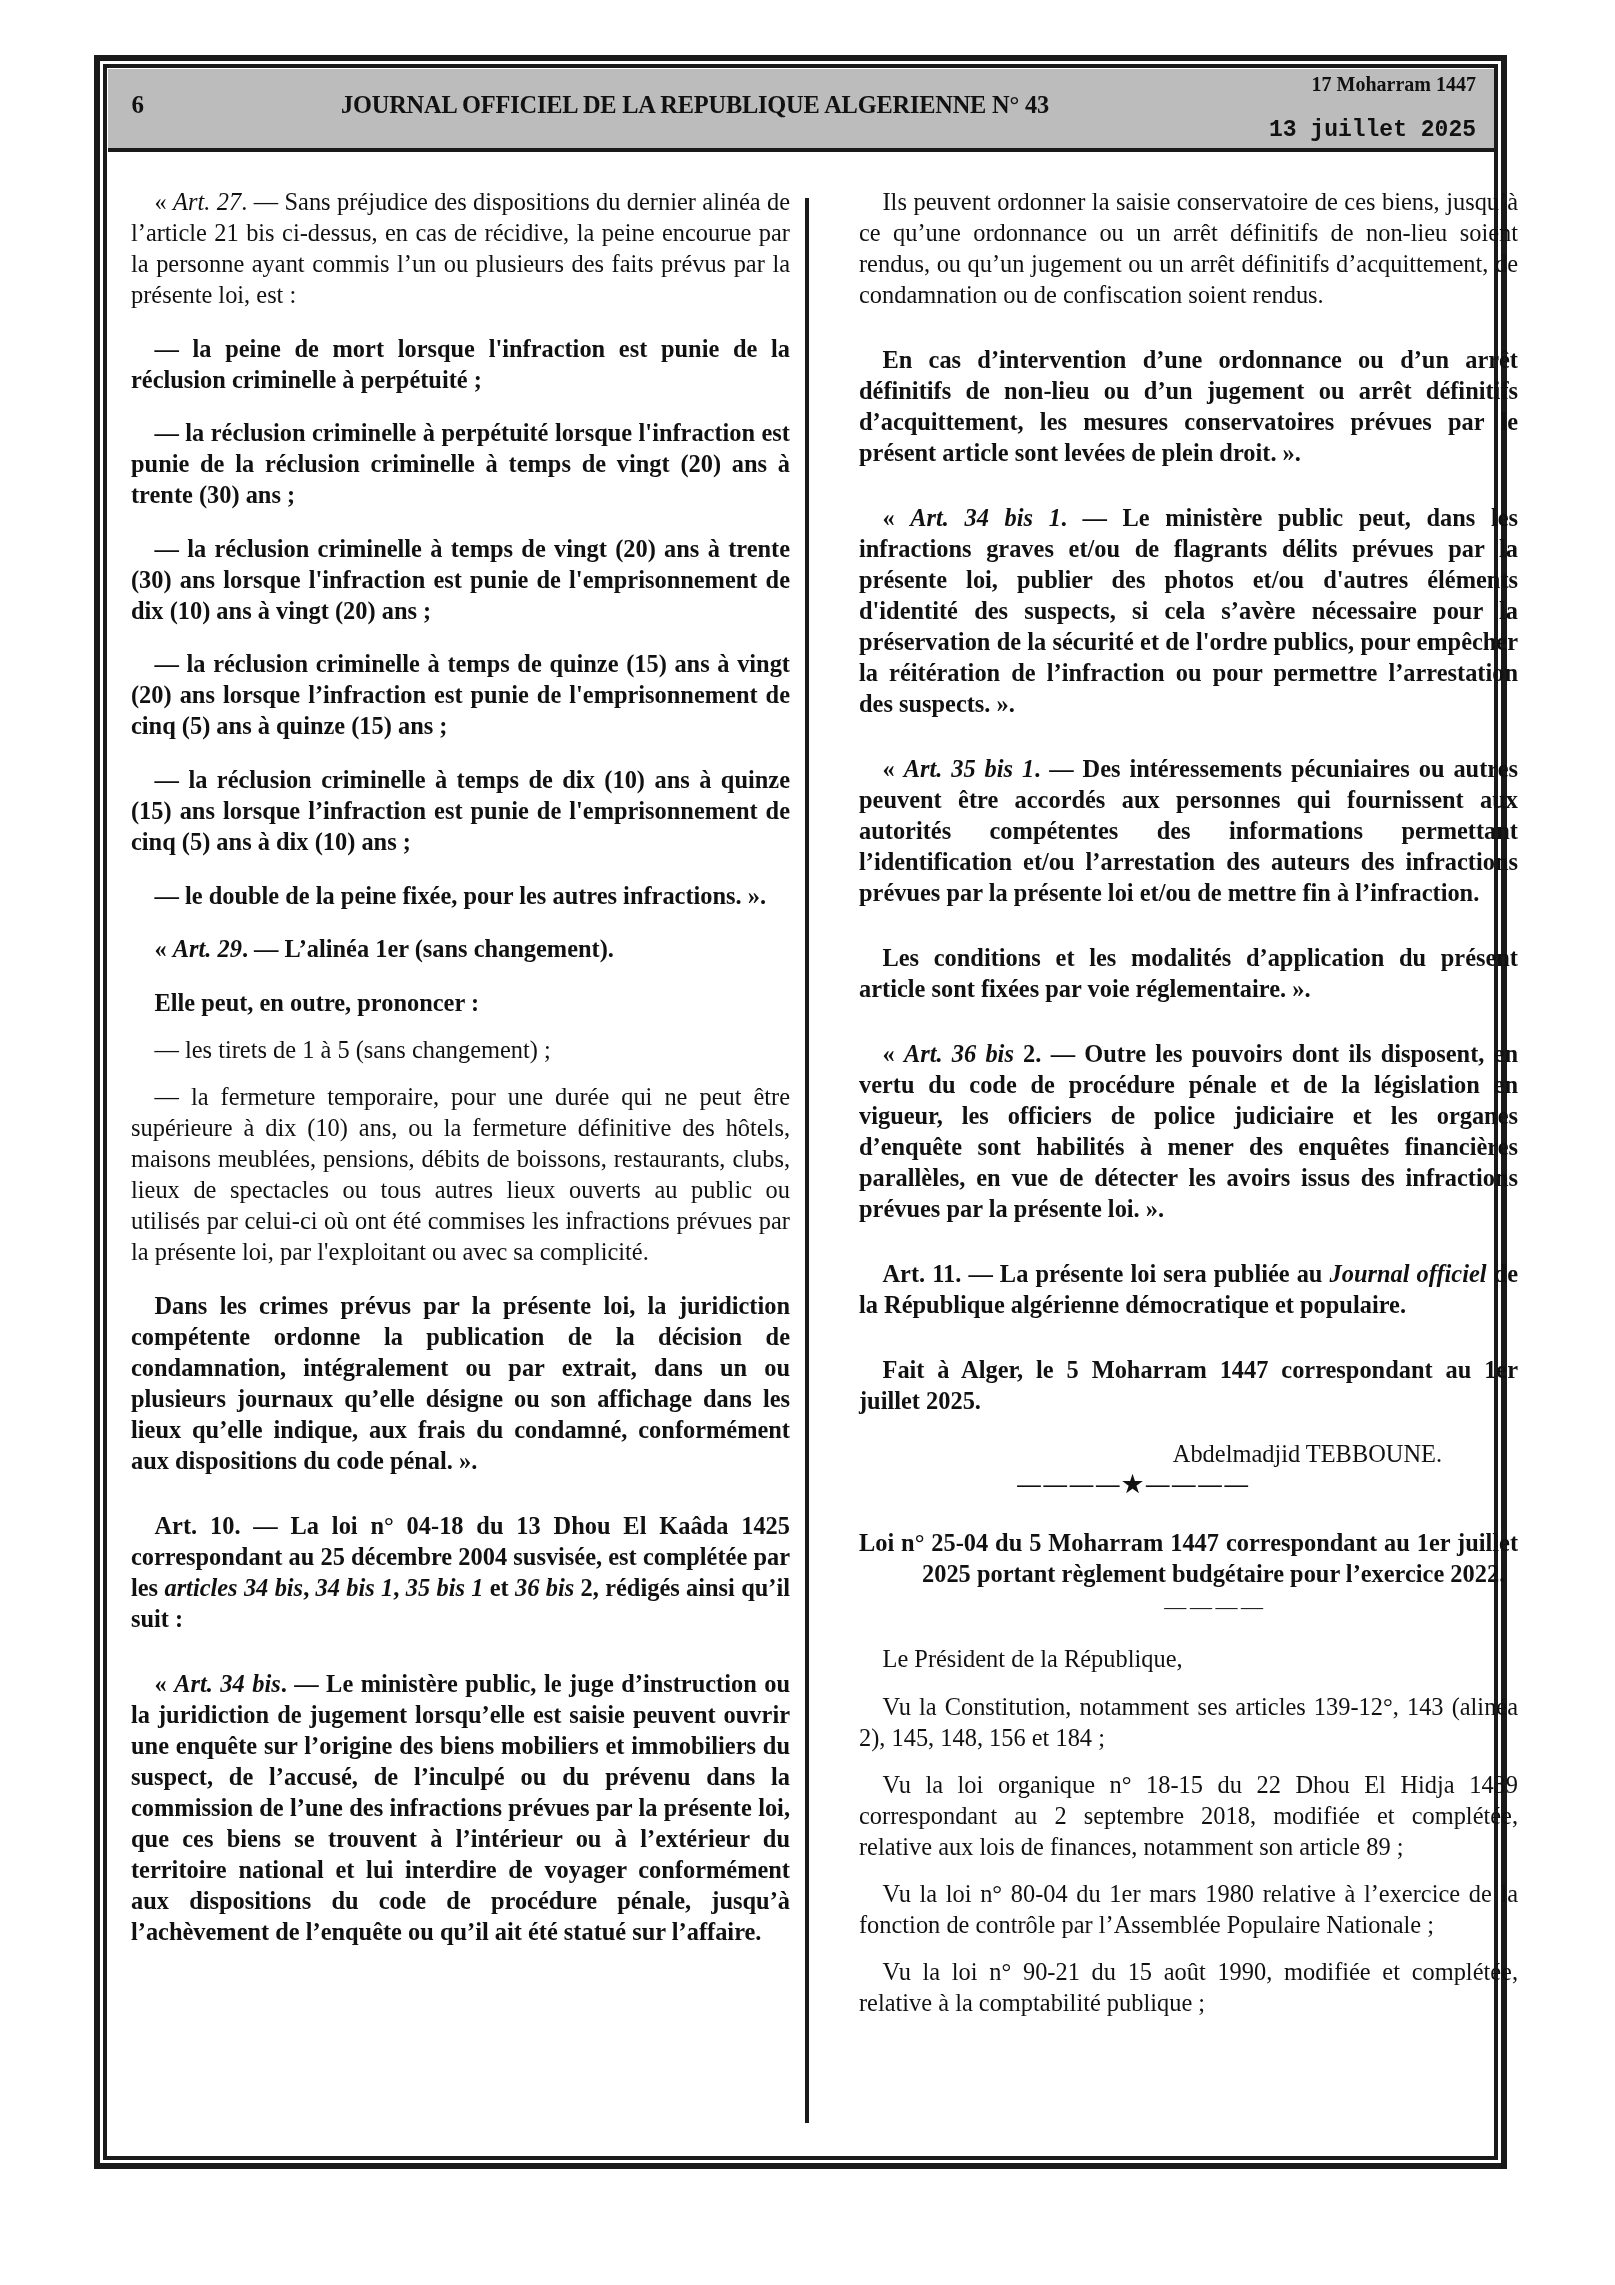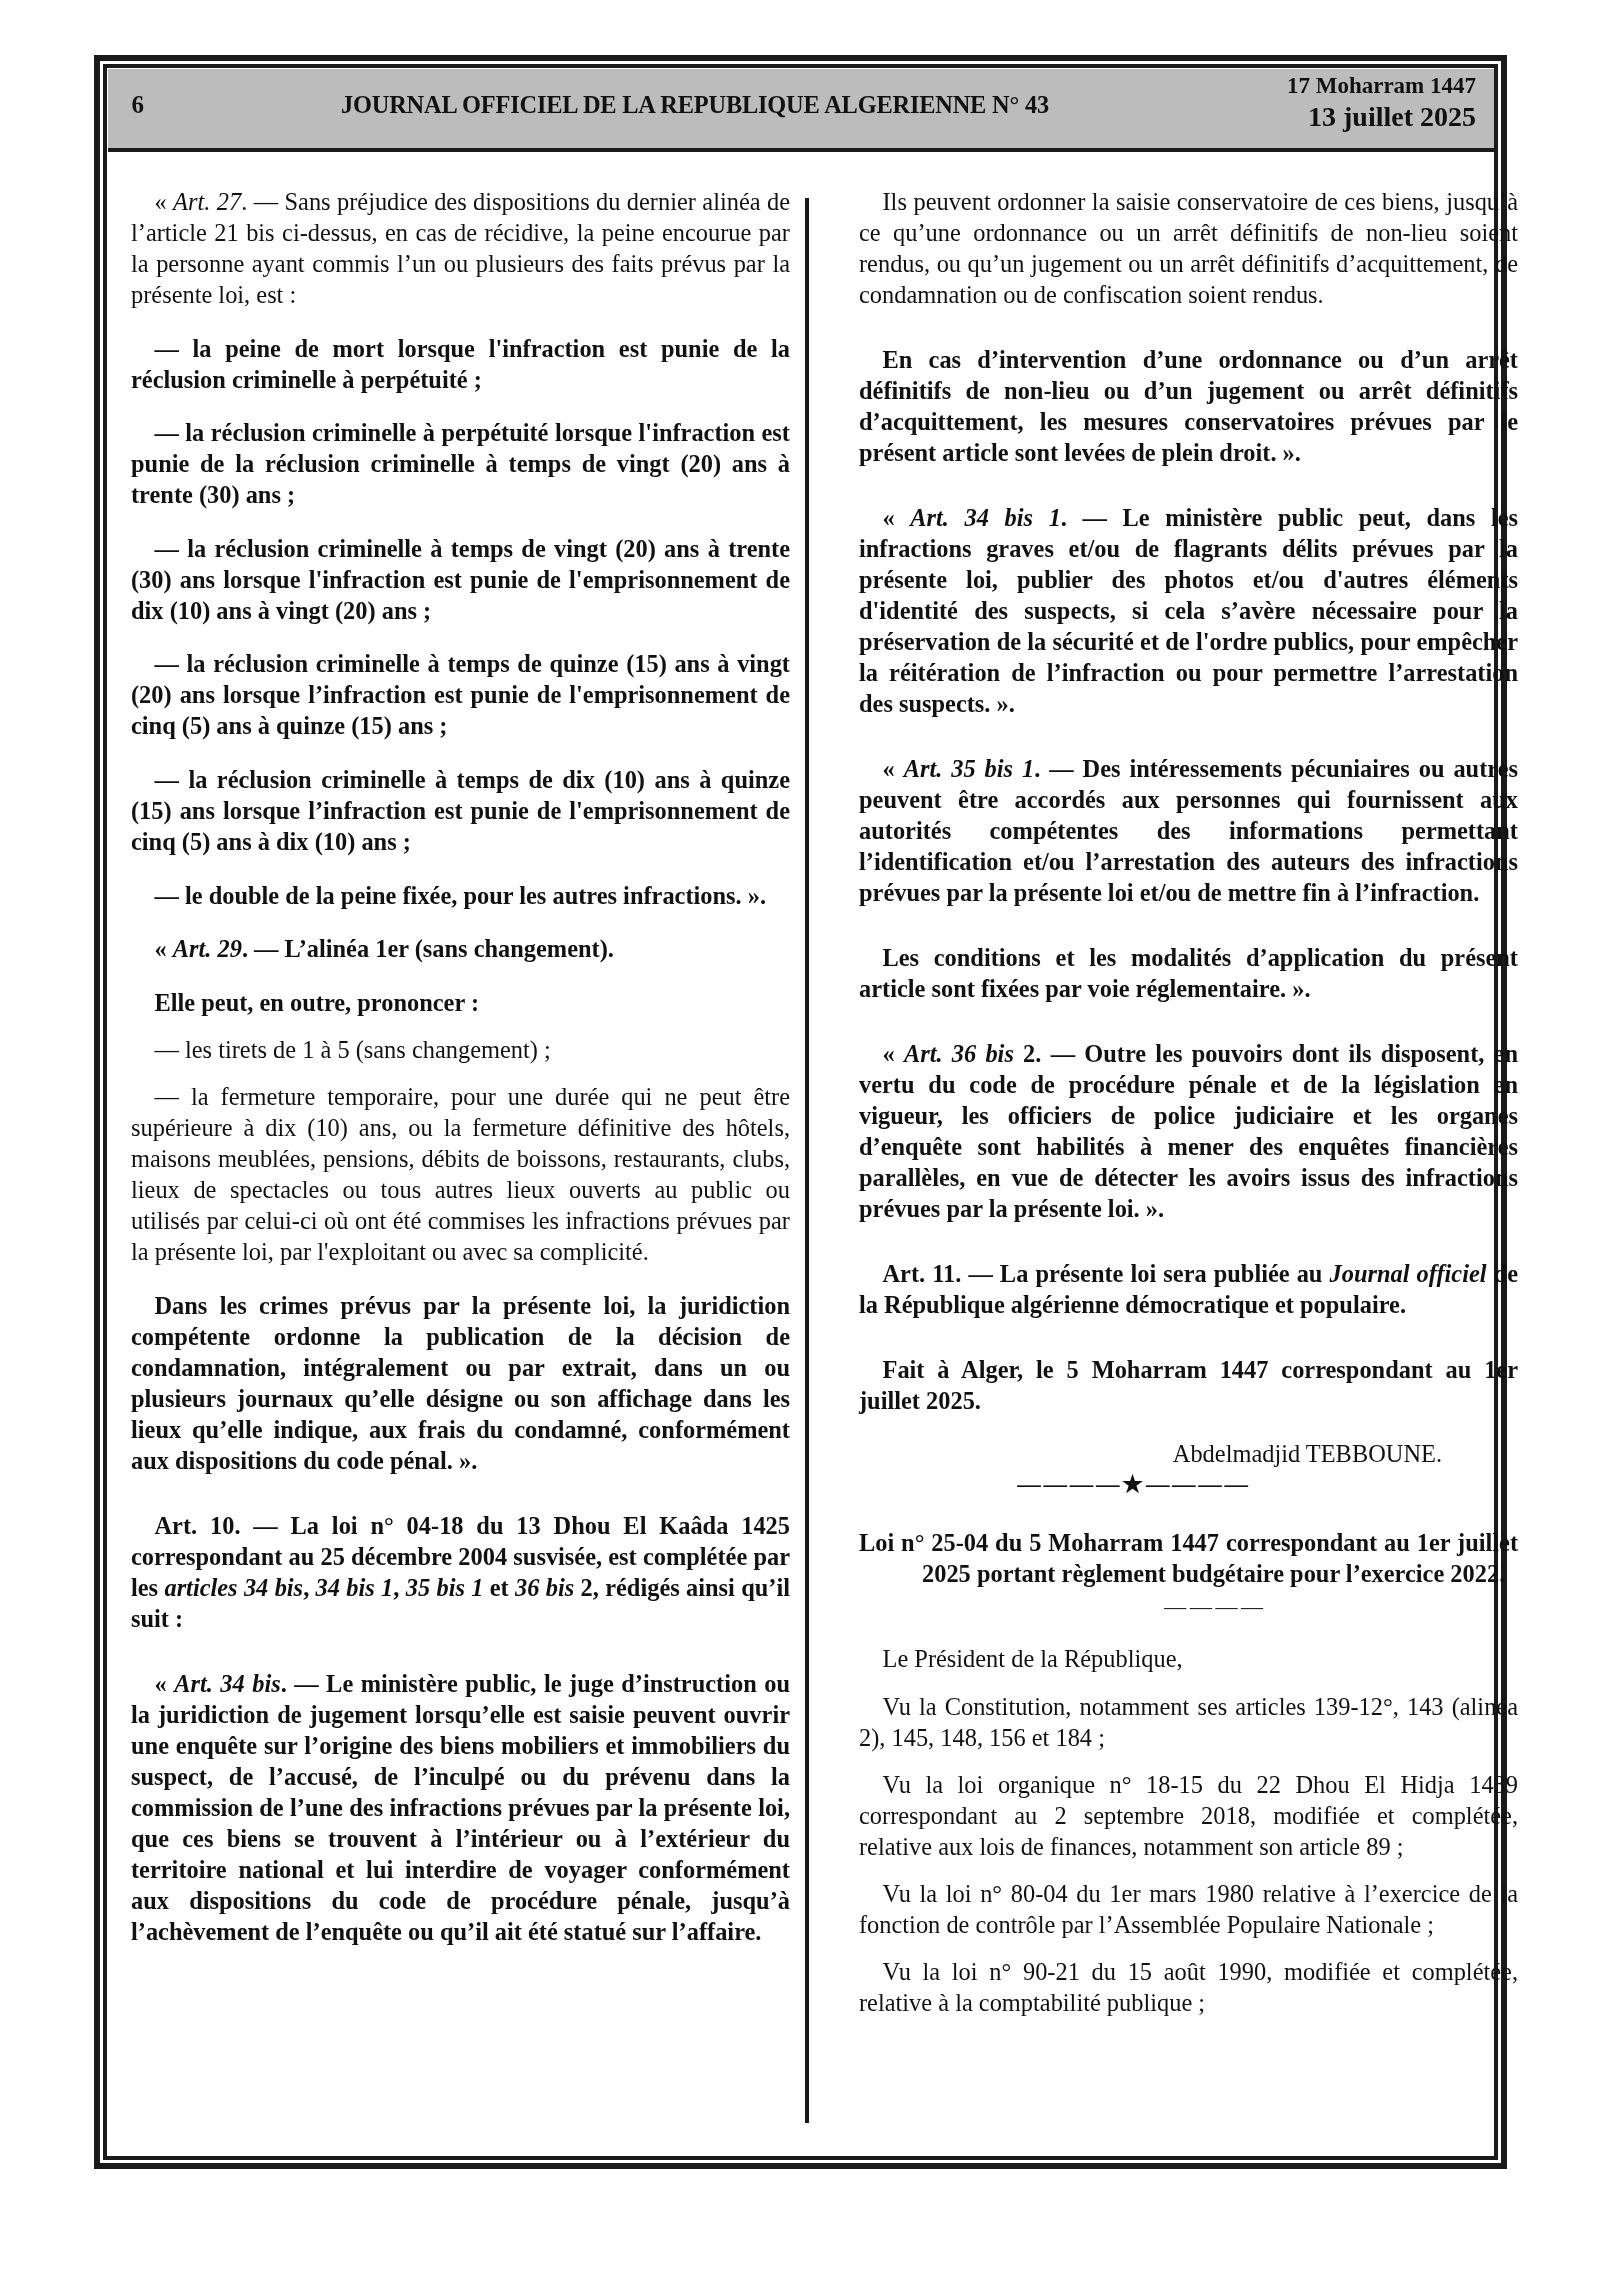--- a/index.html
+++ b/index.html
@@ -7,22 +7,22 @@
          font-family:"Liberation Serif", "DejaVu Serif", serif; color:#111; }
   .frame-outer { position:absolute; left:94px; top:55px; width:1413px; height:2114px;
                  border:6.3px solid #1a1a1a; box-sizing:border-box; }
   .frame-inner { position:absolute; left:103px; top:64px; width:1395px; height:2096px;
                  border:4.5px solid #1a1a1a; box-sizing:border-box; }
   .header { position:absolute; left:108px; top:69px; width:1386px; height:79px;
             background:#bcbcbc; border-bottom:4.5px solid #1a1a1a; box-sizing:content-box; }
   .h-page { position:absolute; left:23.5px; top:22px; font-weight:bold; font-size:25px; }
   .h-title { position:absolute; left:233px; top:22px; font-weight:bold; font-size:24.4px;
              letter-spacing:-0.2px; }
-  .h-date1 { position:absolute; right:18px; top:3.6px; font-weight:bold; font-size:23px; }
-  .h-date2 { position:absolute; right:18px; top:32px; font-weight:bold; font-size:28px; }
+  .h-date1 { position:absolute; right:18px; top:3.6px; font-weight:bold; font-size:20px; }
+  .h-date2 { position:absolute; right:18px; top:48px; font-weight:bold; font-size:23px;font-family:Liberation Mono, monospace; }
 
   .col { position:absolute; top:186px; font-size:24.4px; line-height:31px; text-align:justify; }
   .col-left { left:131px; width:659px; }
   .col-right { left:839px; width:659px;margin-left:20px; }
   .divider { position:absolute; left:805px; top:198px; width:3.6px; height:1925px; background:#1a1a1a; }
 
   .p { margin:0; text-indent:23.5px; text-align:justify; }
   .gap-l { margin-top:22.6px;font-weight:bold; }
   .gap-m { margin-top:16.3px;font-family:Liberation Serif, serif; }
   i { font-style:italic; }

